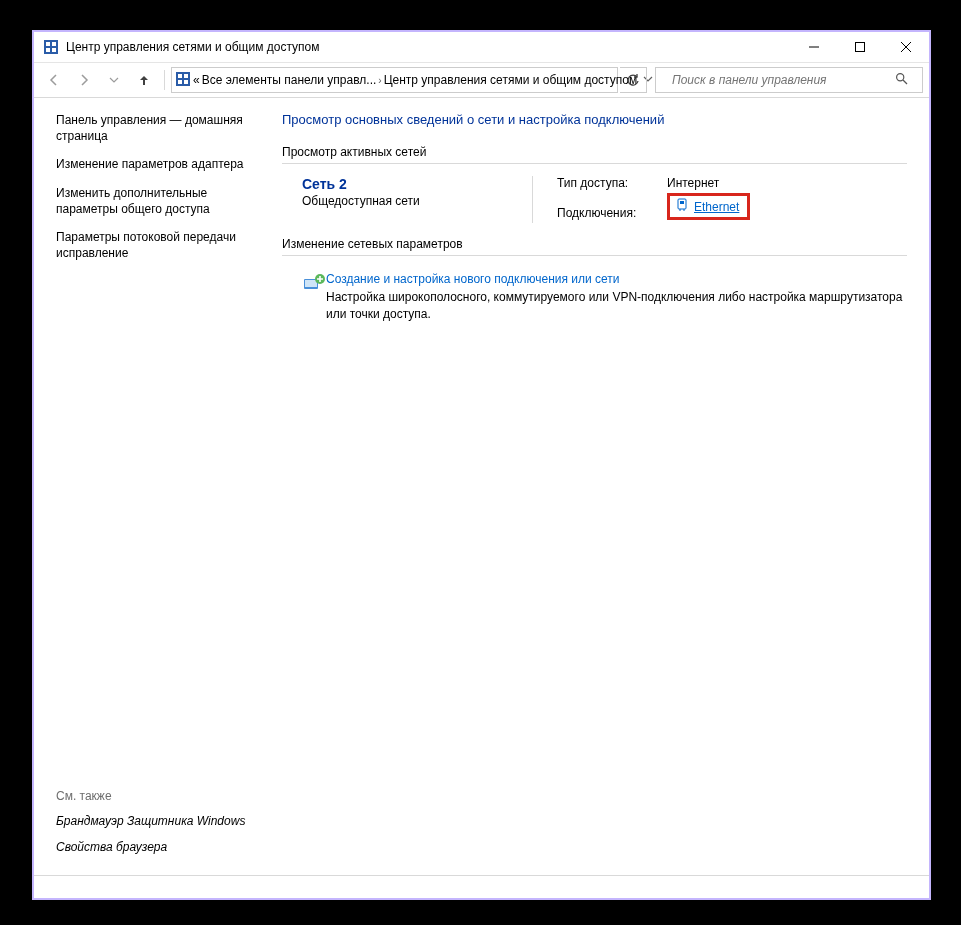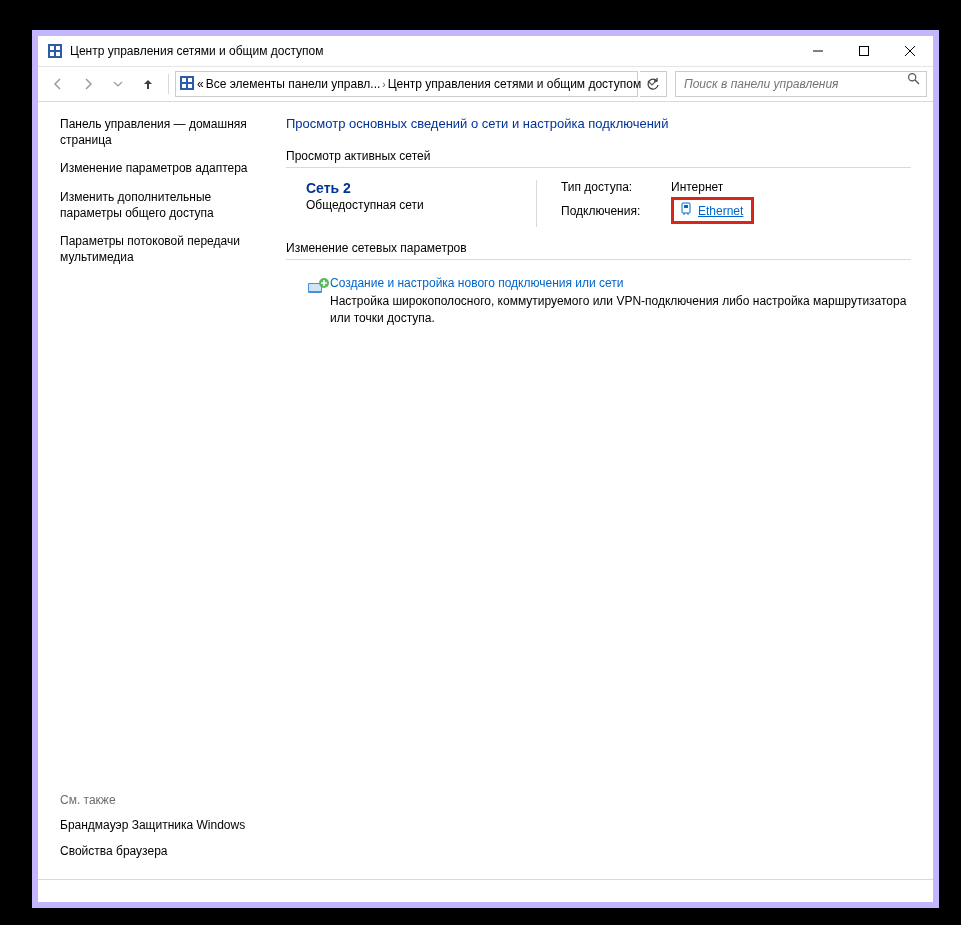--- a/index.html
+++ b/index.html
@@ -1,51 +1,51 @@
 <!DOCTYPE html>
 <html><head>
 <meta charset="utf-8">
 <style>
   html,body{margin:0;padding:0;font-family:"Segoe UI",Tahoma,sans-serif;font-size:12px;color:#000;background:#000;}
   .stage{width:961px;height:925px;background:#000;position:relative;}
-  .window{position:absolute;left:32px;top:30px;width:895px;height:866px;background:#fff;border:6px solid #c4b5fd;display:flex;flex-direction:column;}
+  .window{position:absolute;left:32px;top:30px;width:895px;height:866px;background:#fff;border:2px solid #c4b5fd;display:flex;flex-direction:column;}
   .titlebar{height:30px;background:#fff;display:flex;align-items:center;border-bottom:1px solid #e5e5e5;}
   .titlebar .app-icon{width:16px;height:16px;margin:0 7px 0 9px;display:flex;align-items:center;justify-content:center;}
   .titlebar .title{flex:1;font-size:12px;color:#000;}
   .titlebar .win-controls{display:flex;height:100%;}
   .titlebar .win-btn{width:46px;height:100%;display:flex;align-items:center;justify-content:center;color:#000;}
   .titlebar .win-btn svg{pointer-events:none;}
   .toolbar{height:34px;display:flex;align-items:center;border-bottom:1px solid #d9d9d9;padding:0 6px;gap:2px;}
   .nav-btn{width:28px;height:26px;display:flex;align-items:center;justify-content:center;color:#9c9c9c;border-radius:2px;}
   .nav-btn.enabled{color:#404040;}
   .nav-sep{width:1px;height:20px;background:#d9d9d9;margin:0 4px;}
   .address{flex:1;height:24px;border:1px solid #cccccc;display:flex;align-items:center;padding:0 3px;gap:2px;font-size:12px;color:#000;min-width:0;}
   .address .crumb{display:flex;align-items:center;gap:3px;white-space:nowrap;color:#000;}
   .address .chev{color:#606060;font-size:10px;}
   .address .dd{margin-left:auto;color:#606060;padding:0 4px;}
   .refresh-btn{width:26px;height:24px;border:1px solid #cccccc;border-left:none;display:flex;align-items:center;justify-content:center;color:#404040;}
-  .search{width:238px;height:24px;border:1px solid #cccccc;margin-left:6px;display:flex;padding:0 6px;color:#777;font-style:italic;}
+  .search{width:238px;height:24px;border:1px solid #cccccc;margin-left:6px;display:flex;align-items:center;padding:0 14px;color:#777;font-style:italic;}
   .search input{border:none;outline:none;flex:1;font-style:italic;font-size:12px;color:#555;background:transparent;}
   .search .sicon{color:#555;}
   .body{flex:1;display:flex;min-height:0;}
   .sidebar{width:208px;padding:14px 8px 10px 22px;display:flex;flex-direction:column;font-size:12px;}
   .sidebar a{color:#000000;text-decoration:none;display:block;margin-bottom:12px;line-height:1.35;}
   .sidebar .spacer{flex:1;}
   .sidebar .also-title{color:#6d6d6d;margin-bottom:10px;}
-  .sidebar .also a{margin-bottom:10px;}
+  .sidebar .also a{margin-bottom:10px;font-style:italic;}
   .content{flex:1;padding:10px 22px 10px 10px;overflow:auto;}
   .content h1{font-size:13px;font-weight:400;color:#003399;margin:4px 0 18px 0;}
   .group-title{font-size:12px;color:#000;margin:0 0 2px 0;}
   .group-line{height:1px;background:#d9d9d9;margin:4px 0 10px 0;}
   .active-net{display:flex;gap:30px;padding:2px 0 14px 20px;}
   .net-left{min-width:200px;}
   .net-name{font-size:14px;font-weight:600;color:#003399;margin-bottom:2px;}
   .net-type{font-size:12px;color:#000;}
   .net-right{border-left:1px solid #d9d9d9;padding-left:24px;flex:1;}
-  .net-row{display:flex;align-items:center;margin-bottom:3px;font-size:12px;}
+  .net-row{display:flex;align-items:flex-end;margin-bottom:3px;font-size:12px;}
   .net-row .lbl{width:110px;color:#000;}
   .net-row .val{color:#000;}
   .eth-frame{display:inline-flex;align-items:center;gap:5px;border:3px solid #d8261c;border-radius:0;padding:2px 8px 2px 5px;color:#0066cc;}
   .task{display:flex;padding:6px 0 14px 20px;}
   .task .ticon{width:24px;height:24px;flex-shrink:0;display:flex;align-items:center;justify-content:center;}
   .task .tbody{flex:1;}
   .task .tlink{color:#0066cc;font-size:12px;text-decoration:none;display:inline-block;margin-bottom:3px;}
   .task .tdesc{color:#000;font-size:12px;line-height:1.4;}
   .statusbar{height:22px;border-top:1px solid #d9d9d9;}
 </style>
@@ -137,21 +137,21 @@
               <line x1="8" y1="8" x2="12" y2="12" stroke="currentColor" stroke-width="1.2"></line>
             </svg></span>
       </div>
     </div>
 
     <div class="body">
       <div class="sidebar">
         <a href="#">Панель управления — домашняя страница</a>
         <a href="#">Изменение параметров адаптера</a>
         <a href="#">Изменить дополнительные параметры общего доступа</a>
-        <a href="#">Параметры потоковой передачи мультимедиа</a>
+        <a href="#">Параметры потоковой передачи исправление</a>
         <div class="spacer"></div>
         <div class="also">
           <div class="also-title">См. также</div>
           <a href="#">Брандмауэр Защитника Windows</a>
           <a href="#">Свойства браузера</a>
         </div>
       </div>
 
       <div class="content">
         <h1>Просмотр основных сведений о сети и настройка подключений</h1>

